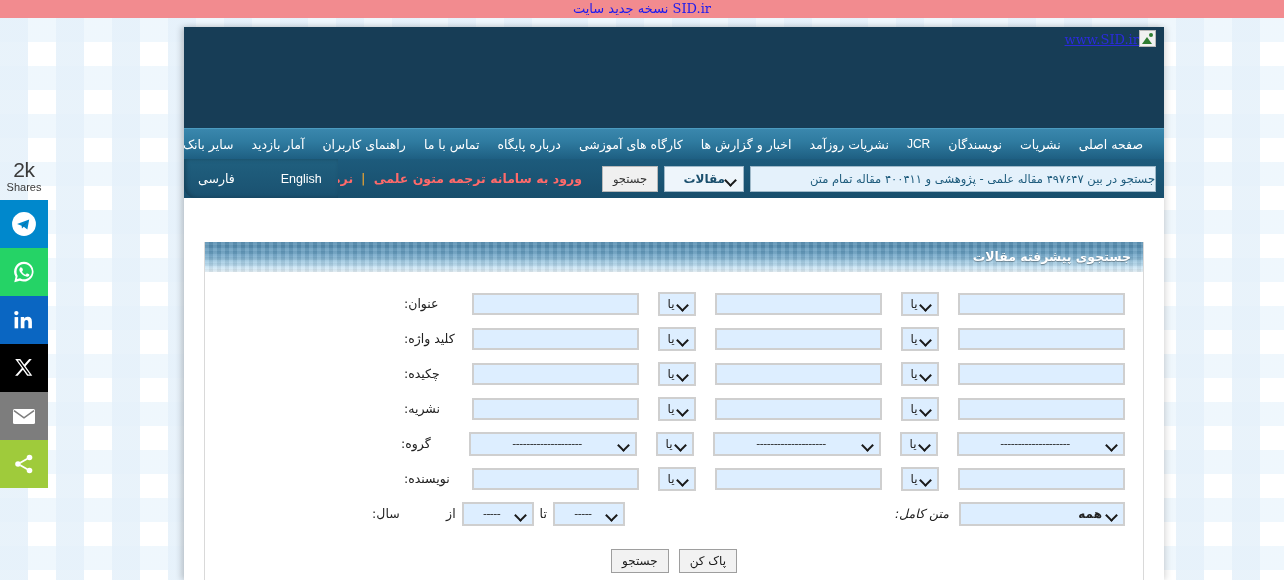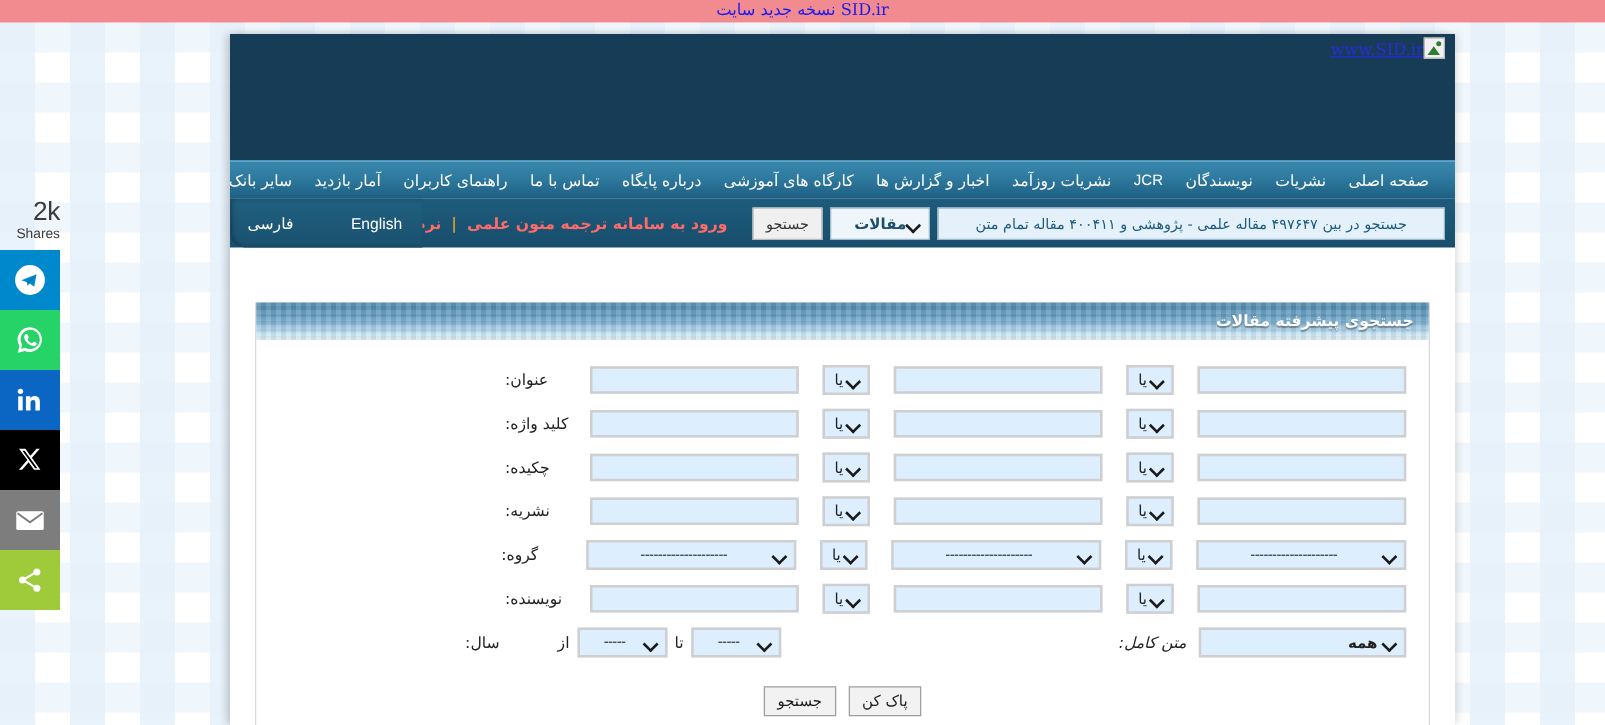--- a/index.html
+++ b/index.html
@@ -40,21 +40,21 @@
     white-space: nowrap;
     overflow: hidden;
   }
   .top-banner .lat { font-family: "DejaVu Serif", serif; }
 
   
   .share-rail {
     position: absolute; left: 0; top: 155px;
     width: 48px;
     z-index: 40;
-    text-align: right;
+    text-align: center;
   }
   .share-count {
     color: #3a3a3a;
     padding: 4px 0 6px;
     background: transparent;
   }
   .share-count .num {
     display: block;
     font-size: 21px;
     line-height: 22px;
@@ -159,21 +159,20 @@
     padding: 0 8px;
   }
   .search-box {
     flex: 0 0 406px;
     height: 26px;
     background: #e4f1fb;
     border: 1px solid #9fb9c9;
     color: #1d5b7c;
     font-size: 11.5px;
     line-height: 24px;
-    text-align: center;
     overflow: hidden;
     white-space: nowrap;
   }
   .search-type {
     flex: 0 0 80px;
     height: 26px;
     margin-right: 6px;
     background: #eef5fb;
     border: 1px solid #9fb9c9;
     color: #1b4f6d;

